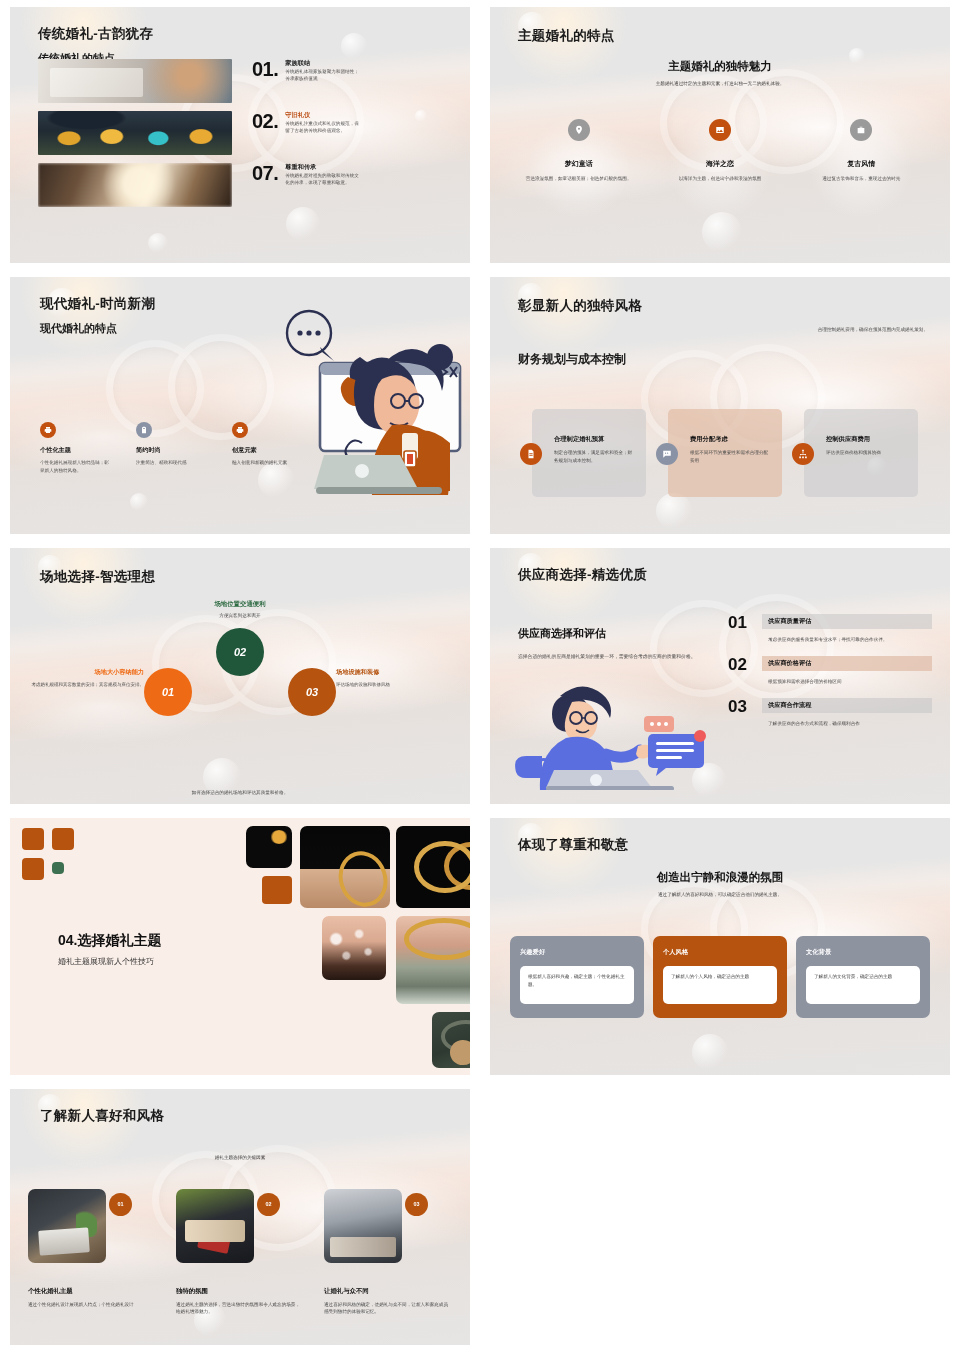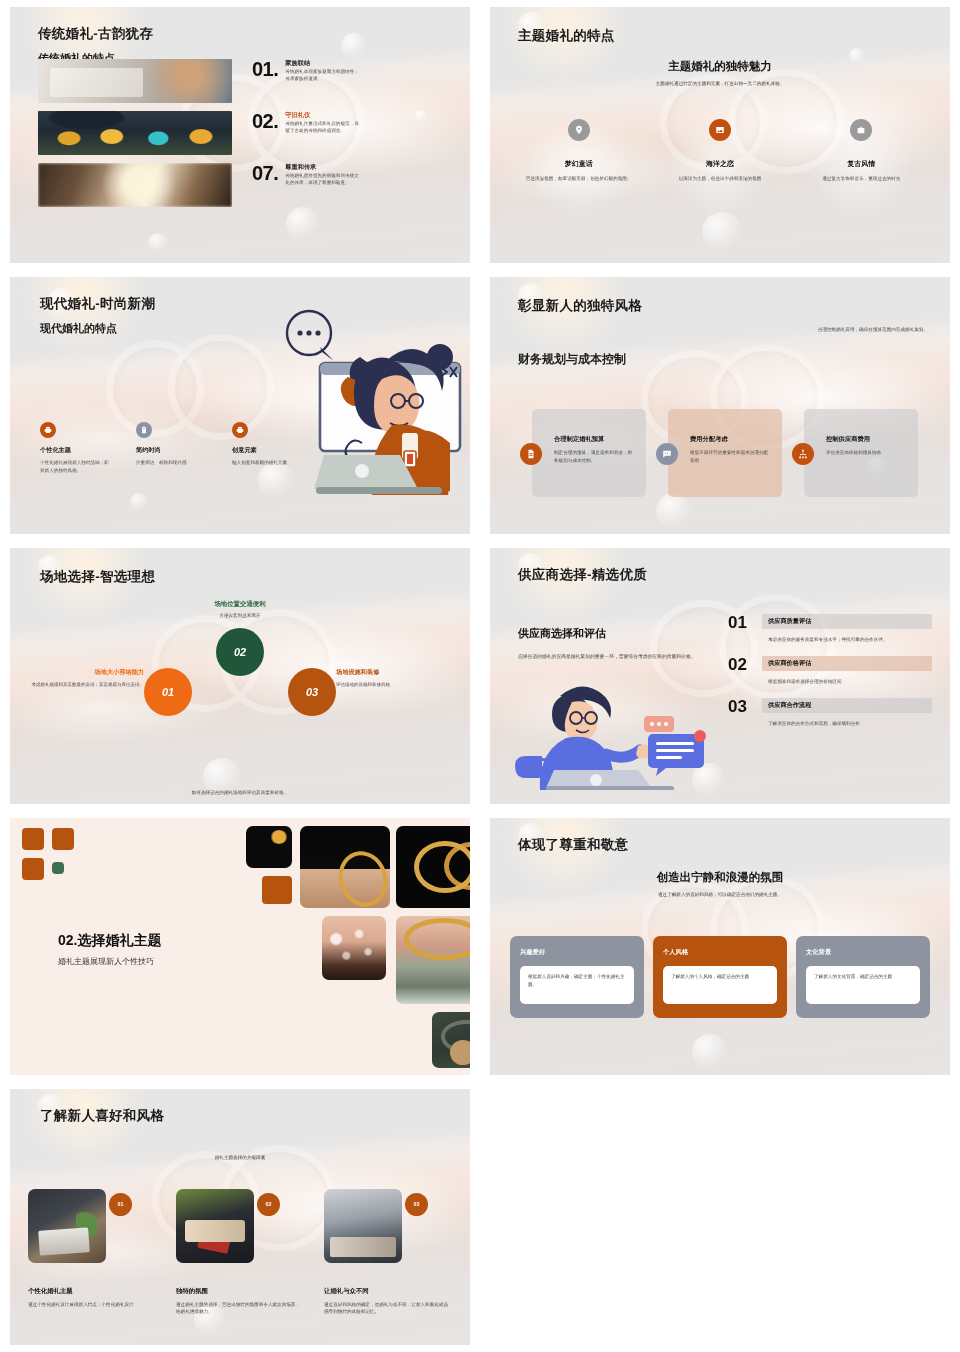--- a/index.html
+++ b/index.html
@@ -521,21 +521,21 @@
       <div class="sq sq-g" style="left:42px;top:44px;width:12px;height:12px;"></div>
       <div class="sq sq-o" style="left:252px;top:58px;width:30px;height:28px;"></div>
 
       <div class="tile t-bokeh" style="left:236px;top:8px;width:46px;height:42px;"></div>
       <div class="tile t-ring1" style="left:290px;top:8px;width:90px;height:82px;"></div>
       <div class="tile t-ring2" style="left:386px;top:8px;width:100px;height:82px;"></div>
       <div class="tile t-drops" style="left:312px;top:98px;width:64px;height:64px;"></div>
       <div class="tile t-drops2" style="left:386px;top:98px;width:100px;height:88px;"></div>
       <div class="tile t-green" style="left:422px;top:194px;width:64px;height:56px;"></div>
 
-      <div class="sect-title" style="top:114px;">02.选择婚礼主题</div>
+      <div class="sect-title" style="top:114px;">04.选择婚礼主题</div>
       <div class="sect-sub" style="top:138px;">婚礼主题展现新人个性技巧</div>
     </div>
   </div>
 
   <div class="slide">
     <div class="inner bg-grey">
       <div class="band"></div>
       <div class="rings" style="left:32%;top:22%;"></div>
       <div class="bubbles">
         <div class="bub" style="left:6%;top:2%;width:26px;height:26px;"></div>

